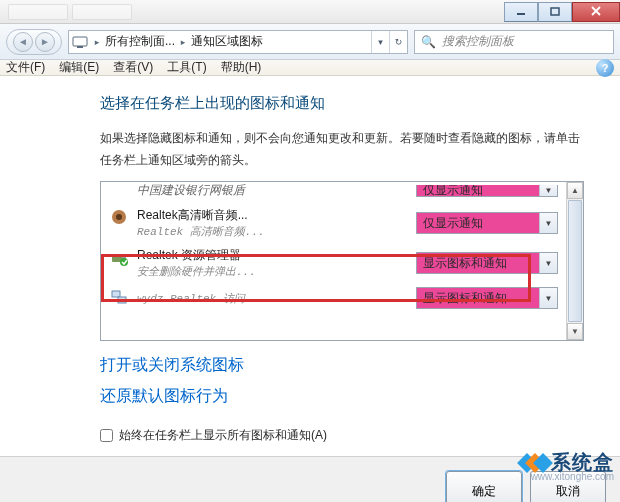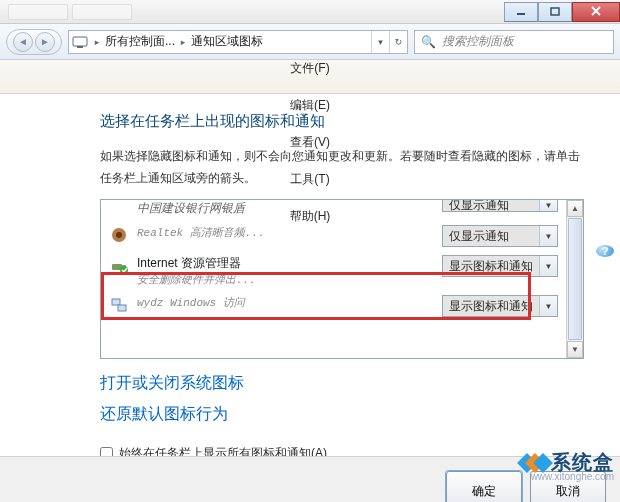--- a/index.html
+++ b/index.html
@@ -23,42 +23,42 @@
 .addrbar { flex: 1; height: 24px; border: 1px solid #aab6c4; background: #fff; display: flex; align-items: center; font-size: 12px; }
 .addrbar .seg-icon { width: 22px; display: flex; align-items: center; justify-content: center; color: #5a6a7c; }
 .addrbar .seg-sep { width: 12px; text-align: center; color: #5a6a7c; font-size: 9px; }
 .addrbar .seg { padding: 0 2px; color: #1a1a1a; white-space: nowrap; }
 .addrbar .tail { margin-left: auto; display: flex; }
 .addrbar .tailbtn { width: 18px; height: 22px; border-left: 1px solid #cbd4df; display: flex; align-items: center; justify-content: center; font-size: 9px; color: #4a5a6c;}
 .searchbox { width: 200px; height: 24px; border: 1px solid #aab6c4; background: #fff; display: flex; align-items: center; padding: 0 6px; color: #888; font-size: 12px; font-style: italic; gap: 6px; }
 .searchbox .sicon { color: #7aa0d0; font-style: normal; }
 
 
-.menubar { height: 34px; background: linear-gradient(#faf8f3,#f3f0e9); border-bottom: 1px solid #d8d4c8; display: flex; align-items: center; padding: 0 6px; gap: 20px; font-size: 12px; color: #2a2a2a; flex-direction: column; }
+.menubar { height: 16px; background: linear-gradient(#faf8f3,#f3f0e9); border-bottom: 1px solid #d8d4c8; display: flex; align-items: center; padding: 0 6px; gap: 14px; font-size: 12px; color: #2a2a2a; }
 .menubar .help { margin-left: auto; width: 18px; height: 18px; border-radius: 50%; background: radial-gradient(circle at 30% 30%, #bfe3ff, #3a8fd6); color: #fff; font-size: 11px; display: flex; align-items: center; justify-content: center; font-weight: bold; }
 
 
 .content { padding: 18px 36px 0 100px; font-size: 12px; color: #2a2a2a; }
 .heading { color: #0a4a7a; font-size: 15px; margin-bottom: 14px; font-weight: normal; }
 .desc { line-height: 1.85; color: #333; margin-bottom: 10px; }
 
 .listwrap { border: 1px solid #9aa5b2; height: 160px; display: flex; background: #fff; }
 .listbody { flex: 1; overflow: hidden; position: relative; }
 .scrolltrack { width: 17px; background: #f0f0f0; border-left: 1px solid #d0d0d0; display: flex; flex-direction: column; }
 .scrollbtn { height: 17px; background: linear-gradient(#fefefe,#e5e5e5); border: 1px solid #c0c0c0; font-size: 8px; display: flex; align-items: center; justify-content: center; color: #555; }
 .scrollthumb { flex: 1; background: linear-gradient(90deg,#e8eef6,#d2deec); border: 1px solid #b0c0d2; margin: 1px; border-radius: 1px; }
 
-.row { display: flex; align-items: flex-start; padding: 4px 8px 4px 36px; gap: 16px; position: relative; }
+.row { display: flex; align-items: center; padding: 4px 8px 4px 36px; gap: 16px; position: relative; }
 .row.partial-top { padding-top: 0; }
 .row .ricon { position: absolute; left: 8px; top: 4px; width: 20px; height: 20px; display: flex; align-items: center; justify-content: center; }
 .row .texts { flex: 1; min-width: 0; }
 .row .title { font-size: 12px; color: #1a1a1a; white-space: nowrap; overflow: hidden; text-overflow: ellipsis; }
 .row .title.italic { font-style: italic; color: #666; font-family: SimSun, serif; }
 .row .sub { font-size: 11px; color: #888; font-style: italic; white-space: nowrap; overflow: hidden; text-overflow: ellipsis; font-family: Liberation Mono, monospace; }
-.row .combo { width: 116px; height: 22px; border: 1px solid #9aa5b2; background: #e5e5e5; display: flex; align-items: center; padding-left: 6px; font-size: 12px; position: relative; }
+.row .combo { width: 142px; height: 22px; border: 1px solid #9aa5b2; background: #ec4899; display: flex; align-items: center; padding-left: 6px; font-size: 12px; position: relative; }
 .row .combo .cbtn { position: absolute; right: 0; top: 0; bottom: 0; width: 18px; border-left: 1px solid #bcc6d2; background: linear-gradient(#f5f8fb,#e1e8f1); display: flex; align-items: center; justify-content: center; font-size: 8px; color: #444; }
 
 .redbox { position: absolute; border: 3px solid #d62f2f; pointer-events: none; }
 
 .links { margin-top: 14px; }
 .links a { color: #0066cc; font-size: 16px; text-decoration: none; display: inline-block; margin-bottom: 10px; }
 
 .checkrow { margin-top: 10px; display: flex; align-items: center; gap: 6px; font-size: 12px; }
 .checkrow input { width: 13px; height: 13px; }
 
@@ -155,54 +155,55 @@
           </div>
         </div>
         <div class="row">
           <div class="ricon">
             <svg width="18" height="18">
               <circle cx="9" cy="9" r="7" fill="#b87c4a"></circle>
               <circle cx="9" cy="9" r="3" fill="#5a3a1a"></circle>
             </svg>
           </div>
           <div class="texts">
+            <div class="title">Realtek高清晰音频...</div>
             <div class="sub">Realtek 高清晰音频...</div>
           </div>
           <div class="combo">
             <span>仅显示通知</span>
             <div class="cbtn">▼</div>
           </div>
         </div>
         <div class="row">
           <div class="ricon">
             <svg width="18" height="18">
               <rect x="2" y="8" width="10" height="6" rx="1" fill="#7a9a5a"></rect>
               <rect x="12" y="9" width="4" height="4" fill="#999"></rect>
               <circle cx="14" cy="14" r="4" fill="#3aaa3a"></circle>
               <path d="M12 14 l2 2 l3-4" stroke="#fff" stroke-width="1.5" fill="none"></path>
             </svg>
           </div>
           <div class="texts">
-            <div class="title">Internet 资源管理器</div>
+            <div class="title">Realtek 资源管理器</div>
             <div class="sub">安全删除硬件并弹出...</div>
           </div>
           <div class="combo">
             <span>显示图标和通知</span>
             <div class="cbtn">▼</div>
           </div>
         </div>
         <div class="row">
           <div class="ricon">
             <svg width="18" height="18">
               <rect x="2" y="3" width="8" height="6" fill="#cfe0f2" stroke="#6a8ab0"></rect>
               <rect x="8" y="9" width="8" height="6" fill="#cfe0f2" stroke="#6a8ab0"></rect>
             </svg>
           </div>
           <div class="texts">
-            <div class="sub">wydz Windows 访问</div>
+            <div class="sub">wydz Realtek 访问</div>
           </div>
           <div class="combo">
             <span>显示图标和通知</span>
             <div class="cbtn">▼</div>
           </div>
         </div>
         <div class="redbox" style="left:0px; top:72px; width:430px; height:48px;"></div>
     </div>
     <div class="scrolltrack">
       <div class="scrollbtn">▲</div>

